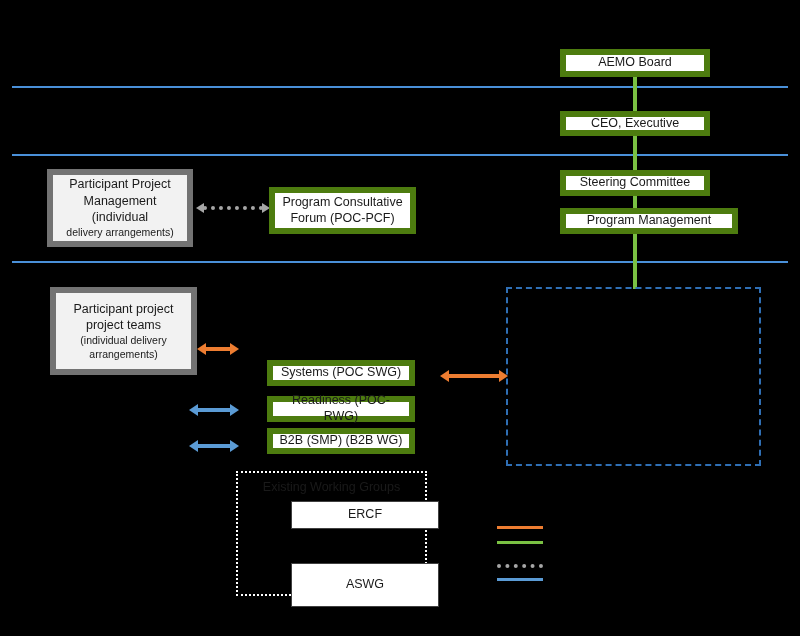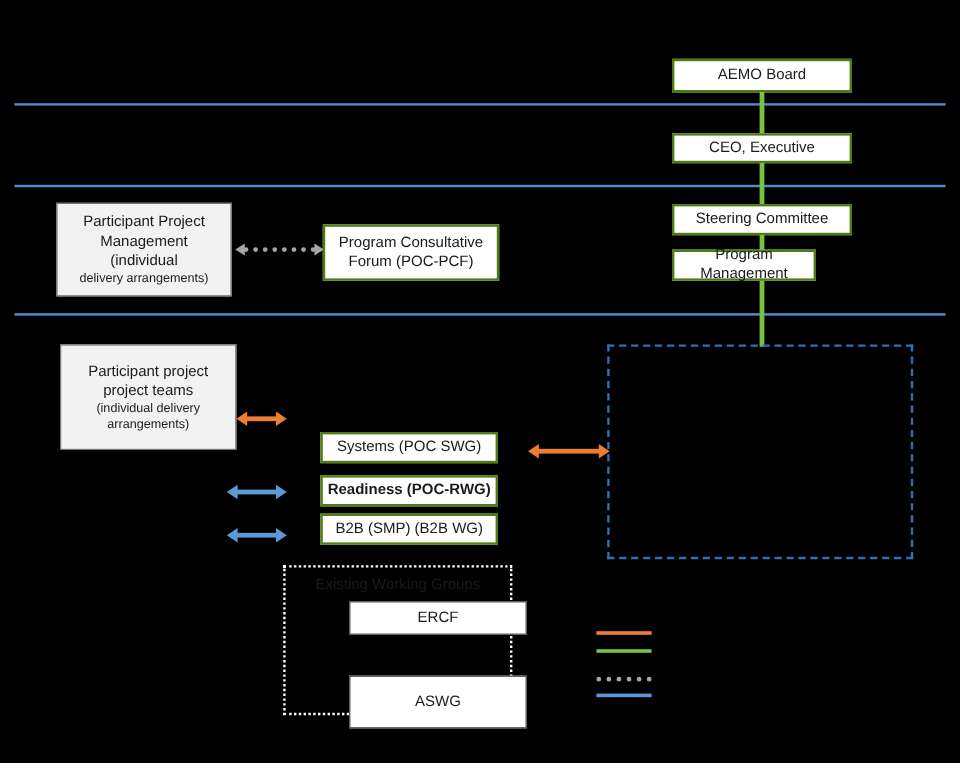--- a/index.html
+++ b/index.html
@@ -13,36 +13,36 @@
     background:#000000;
     overflow:hidden;
   }
 
   
   .abs{position:absolute;box-sizing:border-box;}
 
   
   .box{
     background:#ffffff;
-    border:2px solid #4d7c0f;
+    border:6px solid #4d7c0f;
     color:#1a1a1a;
     display:flex;
     align-items:center;
     justify-content:center;
     text-align:center;
     font-size:12.5px;
     line-height:1.25;
     padding:2px 4px;
   }
   .box.thick{border:1.6px solid #404040;margin-left:24px;}
 
   
   .box-grey{
     background:#f2f2f2;
-    border:1px solid #737373;
+    border:6px solid #737373;
     color:#1a1a1a;
     display:flex;
     flex-direction:column;
     align-items:center;
     justify-content:center;
     text-align:center;
     font-size:12.5px;
     line-height:1.32;
     padding:18px 6px;
   }
@@ -146,21 +146,21 @@
   <div class="abs green-line" style="left:633px;top:135px;height:36px;"></div>
   <div class="abs green-line" style="left:633px;top:195px;height:14px;"></div>
   <div class="abs green-line" style="left:633px;top:233px;height:56px;"></div>
 
   <div class="abs box" style="left:560px;top:49px;width:150px;height:28px;">AEMO Board</div>
 
   <div class="abs box" style="left:560px;top:111px;width:150px;height:25px;">CEO, Executive</div>
 
   <div class="abs box" style="left:560px;top:170px;width:150px;height:26px;">Steering Committee</div>
 
-  <div class="abs box" style="left:560px;top:208px;width:120px;height:26px;">Program Management</div>
+  <div class="abs box" style="left:560px;top:208px;width:178px;height:26px;">Program Management</div>
 
   <div class="abs dashed-region" style="left:506px;top:287px;width:255px;height:179px;">
     <span class="abs" style="left:0;right:0;top:8px;text-align:center;font-size:12px;color:#000;"></span>
   </div>
 
   <div class="arrow orange" style="left:440px;top:368px;width:68px;height:16px;">
     <span class="head left"></span>
     <span class="shaft"></span>
     <span class="head right"></span>
   </div>
@@ -204,21 +204,21 @@
 
   <div class="arrow blue" style="left:189px;top:438px;width:50px;height:16px;">
     <span class="head left"></span>
     <span class="shaft"></span>
     <span class="head right"></span>
   </div>
 
 
   <div class="abs box" style="left:267px;top:360px;width:148px;height:26px;">Systems (POC SWG)</div>
 
-  <div class="abs box" style="left:267px;top:396px;width:148px;height:26px;font-weight:bold;">Readiness (POC-RWG)</div>
+  <div class="abs box" style="left:267px;top:396px;width:148px;height:26px;">Readiness (POC-RWG)</div>
 
   <div class="abs box" style="left:267px;top:428px;width:148px;height:26px;">B2B (SMP) (B2B WG)</div>
 
   <div class="abs dotted-region" style="left:236px;top:471px;width:191px;height:125px;">
     <span class="region-title">Existing Working Groups</span>
   </div>
 
   <div class="abs box thick" style="left:267px;top:501px;width:148px;height:28px;">ERCF</div>
 
 

